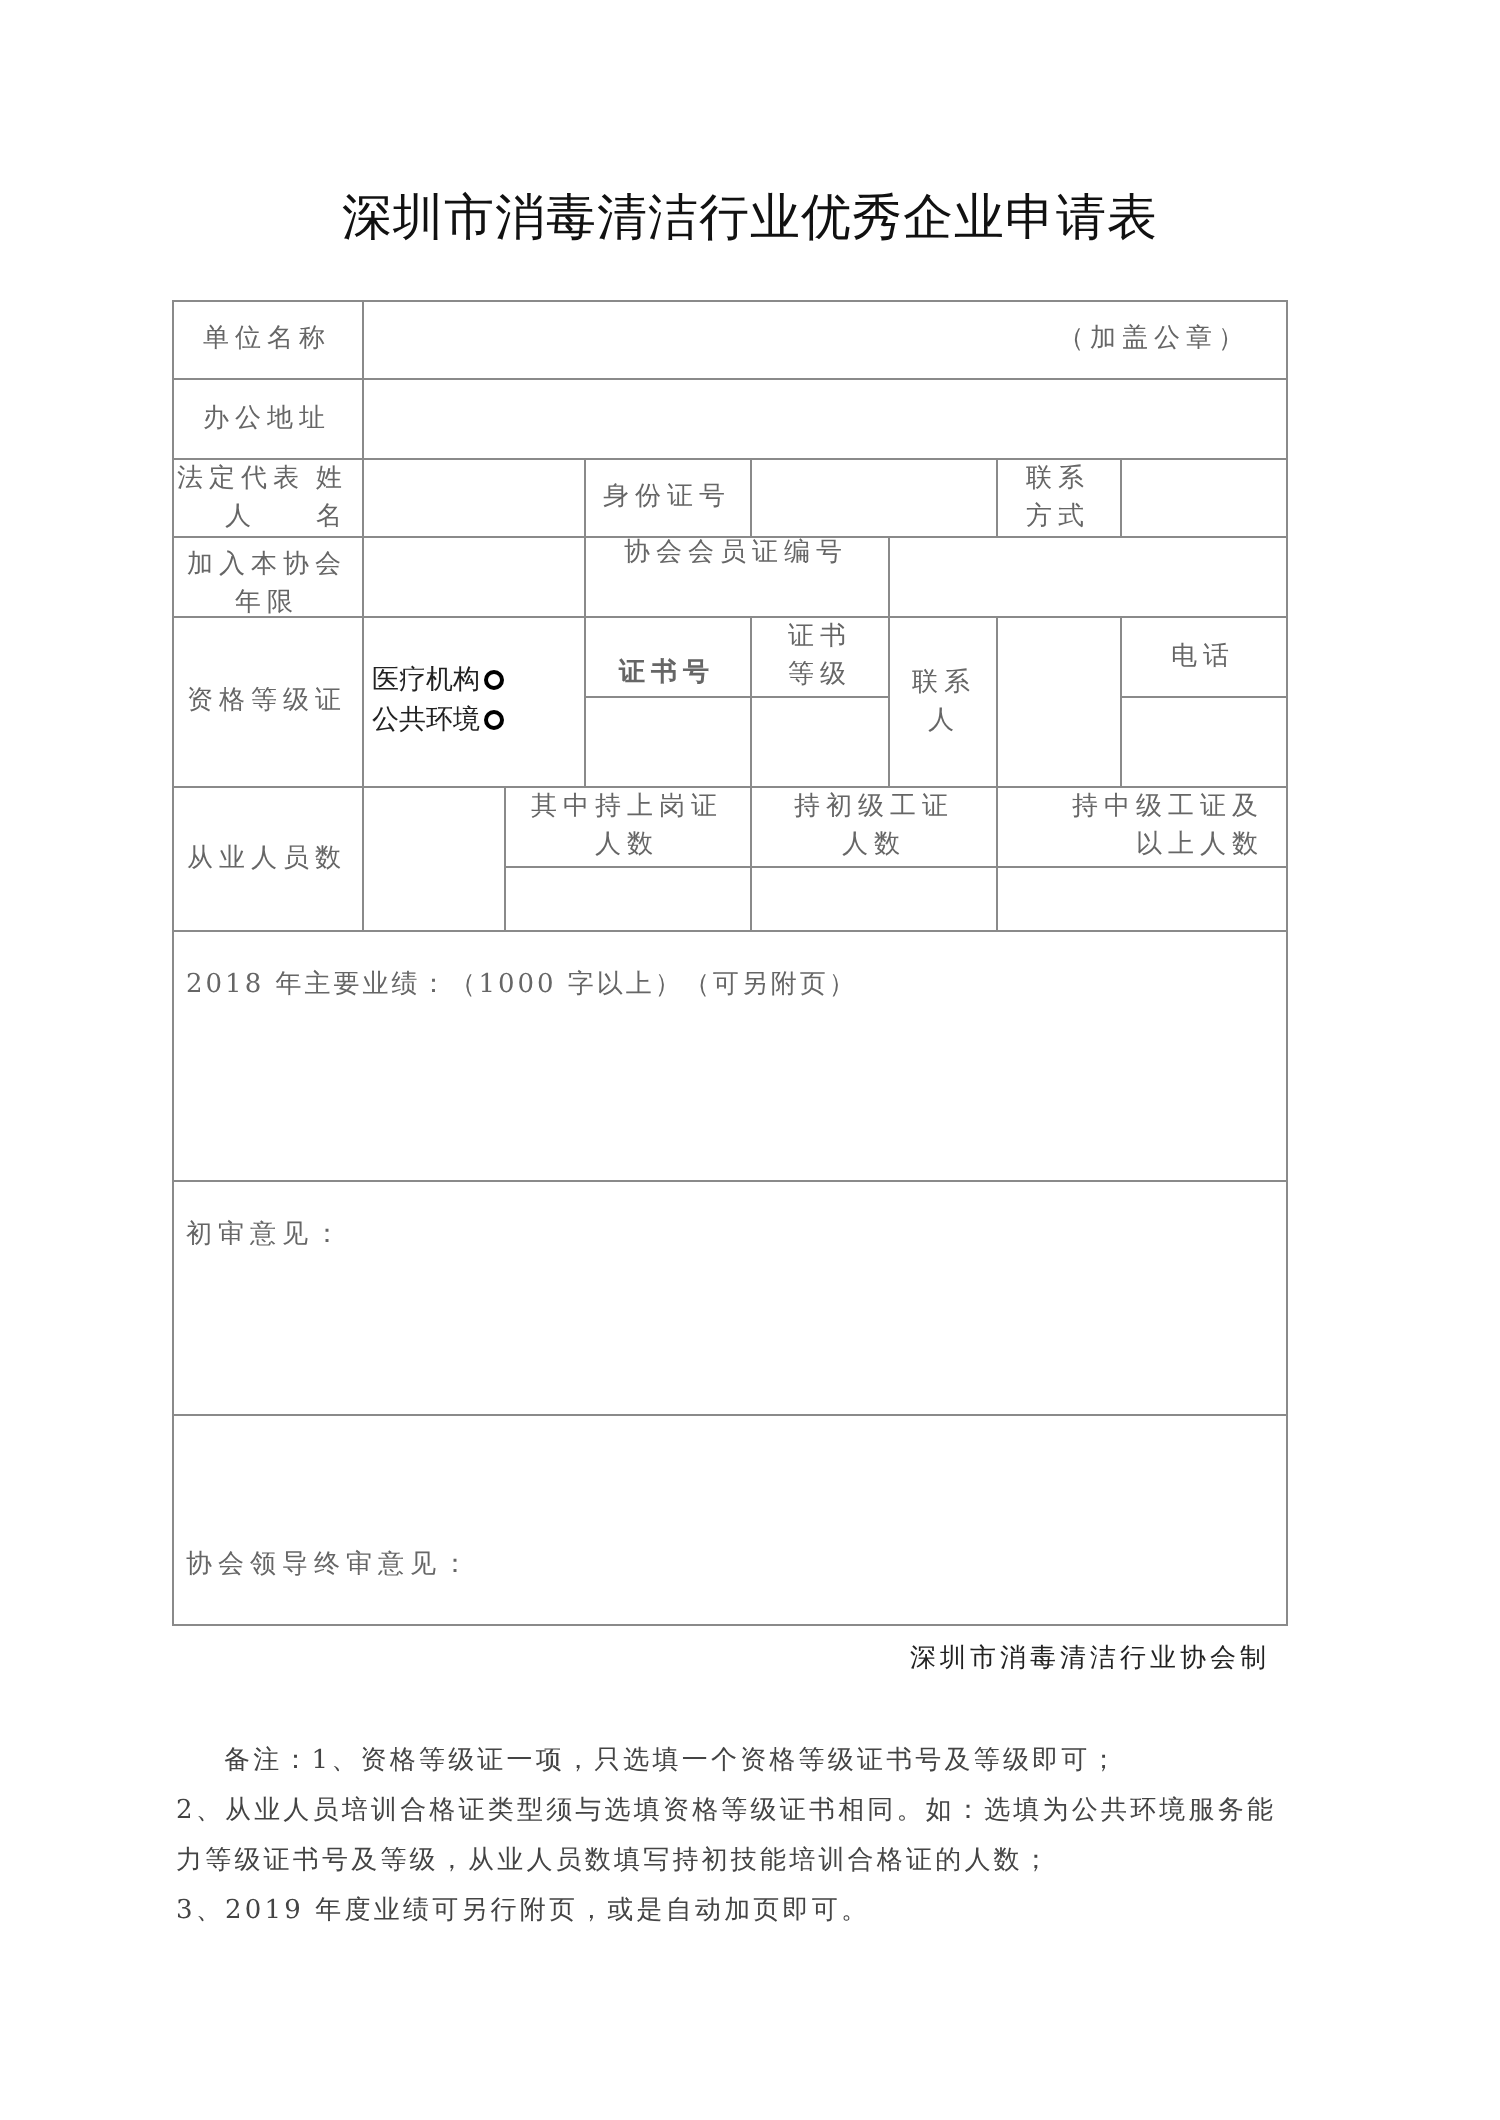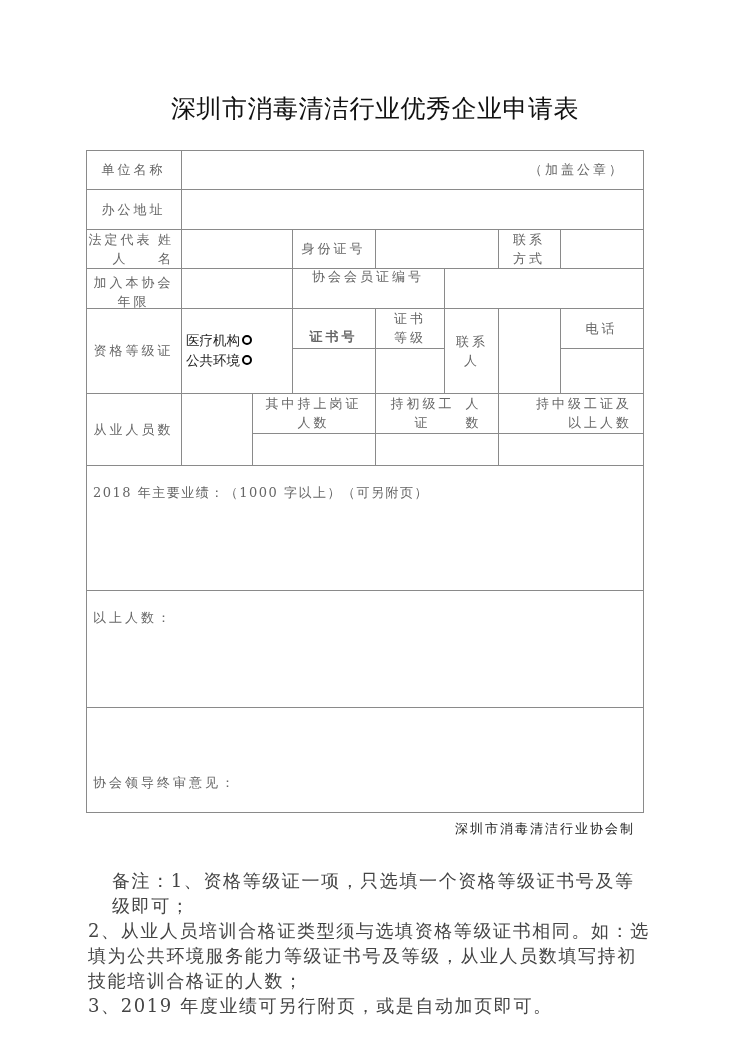--- a/index.html
+++ b/index.html
@@ -12,21 +12,21 @@
   .v { width:1px; }
   .cell { position:absolute; display:flex; align-items:center; justify-content:center;
           text-align:center; font-size:13px; color:#666; letter-spacing:3px; line-height:19px; }
   .cell.left { justify-content:flex-start; align-items:flex-start; padding-left:6px; padding-top:18px; }
   .field { position:absolute; }
   .radio-wrap { position:absolute; left:186px; top:330px; font-family:"DejaVu Serif","Liberation Serif",serif;
                 font-size:13.5px; color:#222; line-height:20px; }
   .radio-row { display:flex; align-items:center; }
   .radio { display:inline-block; width:6px; height:6px; border:2.5px solid #000; border-radius:50%; margin-left:2px; }
   .footer-org { position:absolute; left:455px; top:820px; font-size:13px; color:#222; letter-spacing:2px; }
-  .notes { position:absolute; left:112px; top:868px; font-size:18px; color:#444; letter-spacing:1.6px; line-height:25px; width:540px; }
+  .notes { position:absolute; left:112px; top:868px; font-size:13px; color:#444; letter-spacing:1.6px; line-height:25px; width:540px; }
   .serif { font-family:"DejaVu Serif","Liberation Serif",serif; }
 </style>
 </head>
 <body>
 
 <div class="title">深圳市消毒清洁行业优秀企业申请表</div>
 
 <div>
 
   <div class="ln h" style="left:86px;top:150px;width:558px;"></div>
@@ -118,36 +118,36 @@
 <div class="field" style="left:499px;top:309px;width:61px;height:84px;"></div>
 <div class="cell" style="left:560px;top:308px;width:83px;height:40px;">电话</div>
 <div class="field" style="left:561px;top:349px;width:82px;height:44px;"></div>
 
 <div class="cell" style="left:86px;top:393px;width:95px;height:72px;">从业人员数</div>
 <div class="field" style="left:182px;top:394px;width:70px;height:71px;"></div>
 <div class="cell" style="left: 262px; top: 393px; width: 103px; height: 40px; flex-direction: column;">
     <span>其中持上岗证</span>
     <span>人数</span>
   </div>
-<div class="cell" style="left: 386px; top: 393px; width: 102px; height: 40px; flex-direction: row;">
+<div class="cell" style="left: 386px; top: 393px; width: 102px; height: 40px; flex-direction: column;">
     <span>持初级工证</span>
     <span>人数</span>
   </div>
 <div class="cell" style="left: 512px; top: 393px; width: 120px; height: 40px; flex-direction: column; align-items: flex-end;">
     <span>持中级工证及</span>
     <span>以上人数</span>
   </div>
 <div class="field" style="left:253px;top:434px;width:122px;height:31px;"></div>
 <div class="field" style="left:376px;top:434px;width:122px;height:31px;"></div>
 <div class="field" style="left:499px;top:434px;width:144px;height:31px;"></div>
 
 <div class="cell left serif" style="left:87px;top:465px;width:550px;height:20px;letter-spacing:1.5px;">2018 年主要业绩：（1000 字以上）（可另附页）</div>
 <div class="field" style="left:87px;top:488px;width:556px;height:102px;"></div>
 
-<div class="cell left" style="left:87px;top:590px;width:550px;height:20px;">以上人数：</div>
+<div class="cell left" style="left:87px;top:590px;width:550px;height:20px;">初审意见：</div>
 <div class="field" style="left:87px;top:613px;width:556px;height:94px;"></div>
 
 <div class="cell left" style="left:87px;top:707px;width:550px;height:20px;margin-top:48px;">协会领导终审意见：</div>
 <div class="field" style="left:87px;top:730px;width:556px;height:82px;"></div>
 
 <div class="footer-org">深圳市消毒清洁行业协会制</div>
 
 <div class="notes serif">
   <div>备注：1、资格等级证一项，只选填一个资格等级证书号及等级即可；</div>
   <div style="margin-left:-24px;">2、从业人员培训合格证类型须与选填资格等级证书相同。如：选填为公共环境服务能力等级证书号及等级，从业人员数填写持初技能培训合格证的人数；</div>

